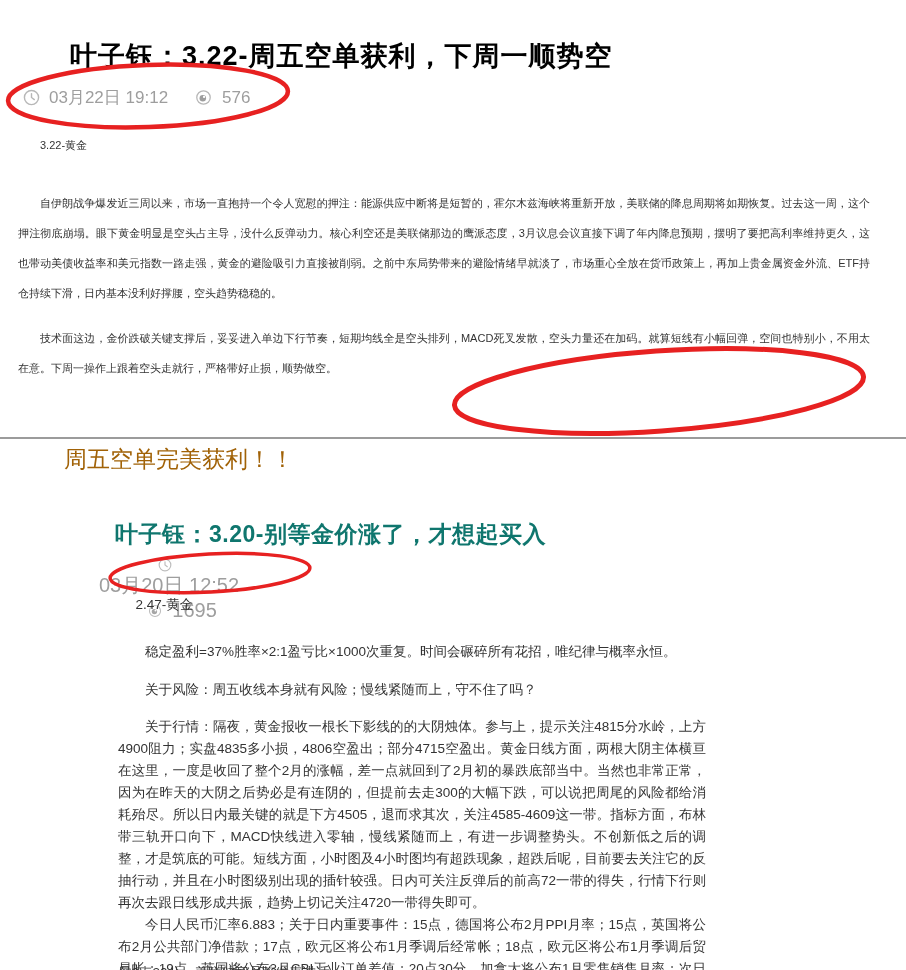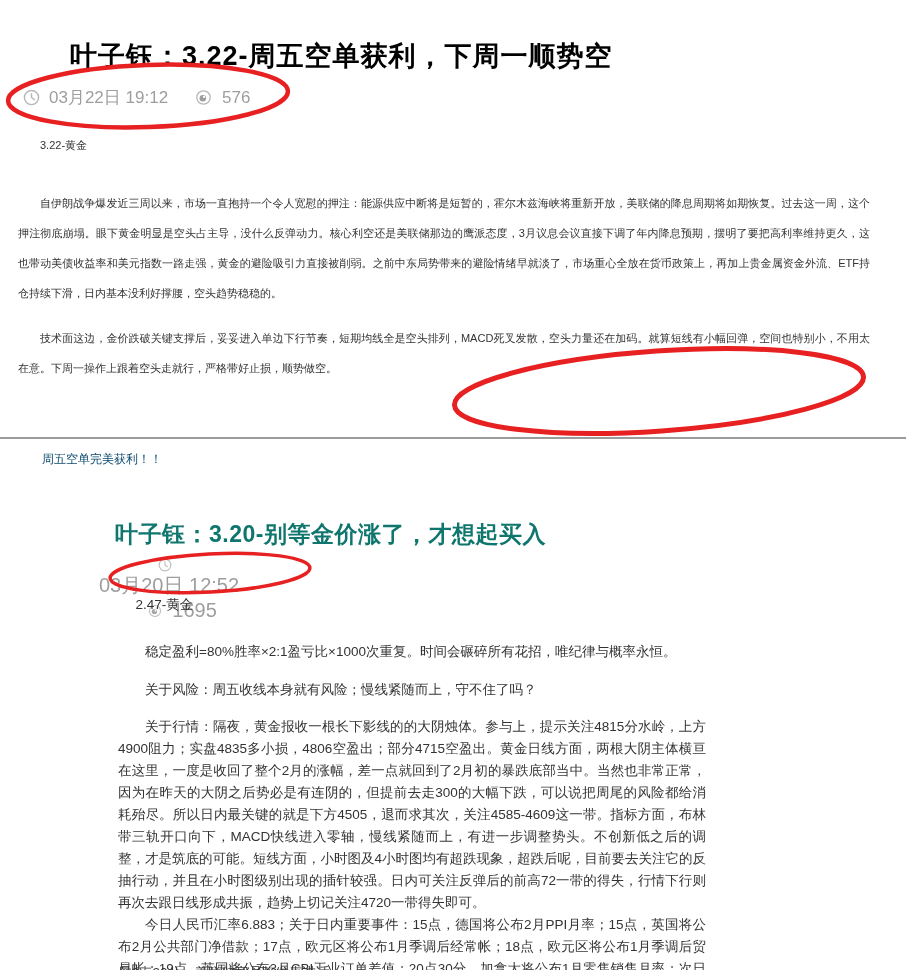--- a/index.html
+++ b/index.html
@@ -26,21 +26,21 @@
   }
   .body-1 p{margin:0;text-indent:2em;}
   .body-1 .sub{margin-bottom:28px;}
   .body-1 .p1{margin-bottom:15px;}
   .divider{
     position:absolute;left:0;top:437px;width:906px;height:0;
     border-top:2px solid #9b9b9b;
   }
   .footer-1{
     position:absolute;left:18px;top:444px;width:852px;
-    font-size:12px;line-height:30px;text-indent:2em;color:#0c4a6e;
+    font-size:23px;line-height:30px;text-indent:2em;color:#a16207;
   }
   .article-title-2{
     position:absolute;left:115px;top:519px;width:700px;
     font-size:23px;font-weight:bold;color:#0f766e;letter-spacing:0.5px;
     white-space:nowrap;cursor:pointer;
   }
   .body-2{
     position:absolute;left:118px;top:594px;width:588px;
     font-size:13.5px;line-height:22px;text-align:justify;color:#333333;
   }
@@ -113,21 +113,21 @@
         <circle cx="11" cy="13" r="4.6" fill="#a6a6a6"></circle>
         <circle cx="12.8" cy="11.2" r="1.6" fill="#ffffff"></circle>
       </svg>
     </span>
     <span>1695</span>
   </span>
 </div>
 
 <div class="body-2">
   <p class="sub">2.47-黄金</p>
-  <p class="p1">稳定盈利=80%胜率×2:1盈亏比×1000次重复。时间会碾碎所有花招，唯纪律与概率永恒。</p>
+  <p class="p1">稳定盈利=37%胜率×2:1盈亏比×1000次重复。时间会碾碎所有花招，唯纪律与概率永恒。</p>
   <p class="p2">关于风险：周五收线本身就有风险；慢线紧随而上，守不住了吗？</p>
   <p class="p3">关于行情：隔夜，黄金报收一根长下影线的的大阴烛体。参与上，提示关注4815分水岭，上方4900阻力；实盘4835多小损，4806空盈出；部分4715空盈出。黄金日线方面，两根大阴主体横亘在这里，一度是收回了整个2月的涨幅，差一点就回到了2月初的暴跌底部当中。当然也非常正常，因为在昨天的大阴之后势必是有连阴的，但提前去走300的大幅下跌，可以说把周尾的风险都给消耗殆尽。所以日内最关键的就是下方4505，退而求其次，关注4585-4609这一带。指标方面，布林带三轨开口向下，MACD快线进入零轴，慢线紧随而上，有进一步调整势头。不创新低之后的调整，才是筑底的可能。短线方面，小时图及4小时图均有超跌现象，超跌后呢，目前要去关注它的反抽行动，并且在小时图级别出现的插针较强。日内可关注反弹后的前高72一带的得失，行情下行则再次去跟日线形成共振，趋势上切记关注4720一带得失即可。</p>
   <p class="p4">今日人民币汇率6.883；关于日内重要事件：15点，德国将公布2月PPI月率；15点，英国将公布2月公共部门净借款；17点，欧元区将公布1月季调后经常帐；18点，欧元区将公布1月季调后贸易帐；19点，英国将公布3月CBI工业订单差值；20点30分，加拿大将公布1月零售销售月率；次日1点，美国将公布至3月20日当周石油钻井总数；次</p>
 </div>
 
 <div class="clipped-line">日2点30分，美联储官员将发表讲话。</div>
 
 <svg class="overlay" width="906" height="970" viewBox="0 0 906 970">
   <ellipse cx="148" cy="96" rx="140" ry="31" stroke-width="4.5" transform="rotate(-2 148 96)"></ellipse>
   <ellipse cx="659" cy="391" rx="205" ry="40" stroke-width="5" transform="rotate(-4 659 391)"></ellipse>

